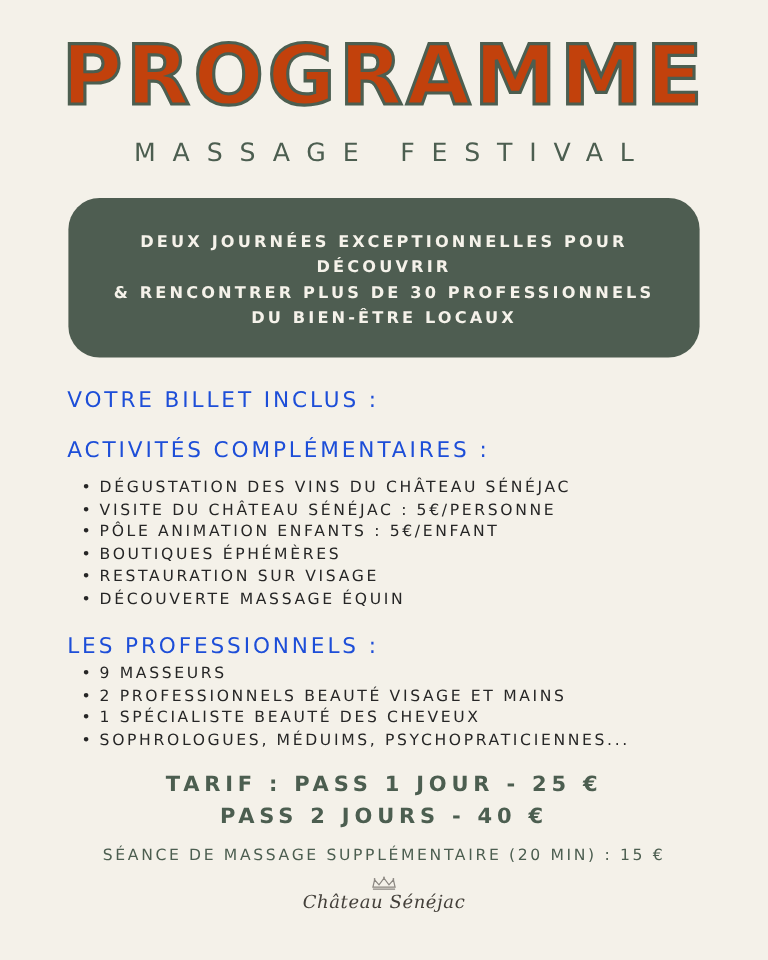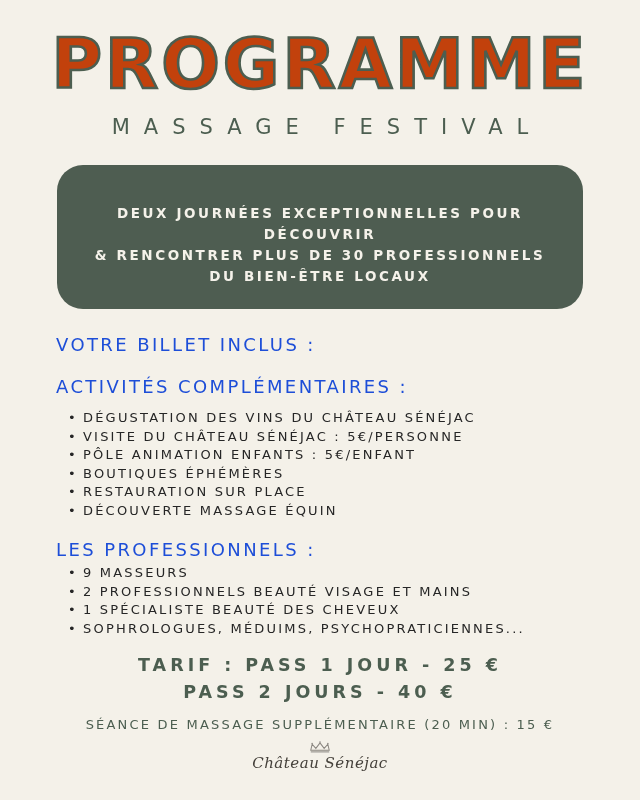--- a/index.html
+++ b/index.html
@@ -31,21 +31,21 @@
     letter-spacing:14px;
     text-indent:14px;
     color:#4C5E50;
   }
 
   
   .banner {
     margin:26px 57px 0 57px;
     background:#4E5D51;
     border-radius:26px;
-    padding:38px 8px 22px 8px;
+    padding:27px 8px 22px 8px;
   }
   .banner-line {
     text-align:center;
     color:#F5F2EA;
     font-weight:700;
     font-size:13.5px;
     letter-spacing:2.6px;
     line-height:21px;
   }
 
@@ -133,21 +133,21 @@
   <div class="content">
 
     <div class="section-heading sh-1">VOTRE BILLET INCLUS :</div>
 
     <div class="section-heading sh-2">ACTIVITÉS COMPLÉMENTAIRES :</div>
     <ul class="bullets bl-2">
       <li>DÉGUSTATION DES VINS DU CHÂTEAU SÉNÉJAC</li>
       <li>VISITE DU CHÂTEAU SÉNÉJAC : 5€/PERSONNE</li>
       <li>PÔLE ANIMATION ENFANTS : 5€/ENFANT</li>
       <li>BOUTIQUES ÉPHÉMÈRES</li>
-      <li>RESTAURATION SUR PLACE</li>
+      <li>RESTAURATION SUR VISAGE</li>
       <li>DÉCOUVERTE MASSAGE ÉQUIN</li>
     </ul>
 
     <div class="section-heading sh-3">LES PROFESSIONNELS :</div>
     <ul class="bullets bl-3">
       <li>9 MASSEURS</li>
       <li>2 PROFESSIONNELS BEAUTÉ VISAGE ET MAINS</li>
       <li>1 SPÉCIALISTE BEAUTÉ DES CHEVEUX</li>
       <li>SOPHROLOGUES, MÉDUIMS, PSYCHOPRATICIENNES...</li>
     </ul>

